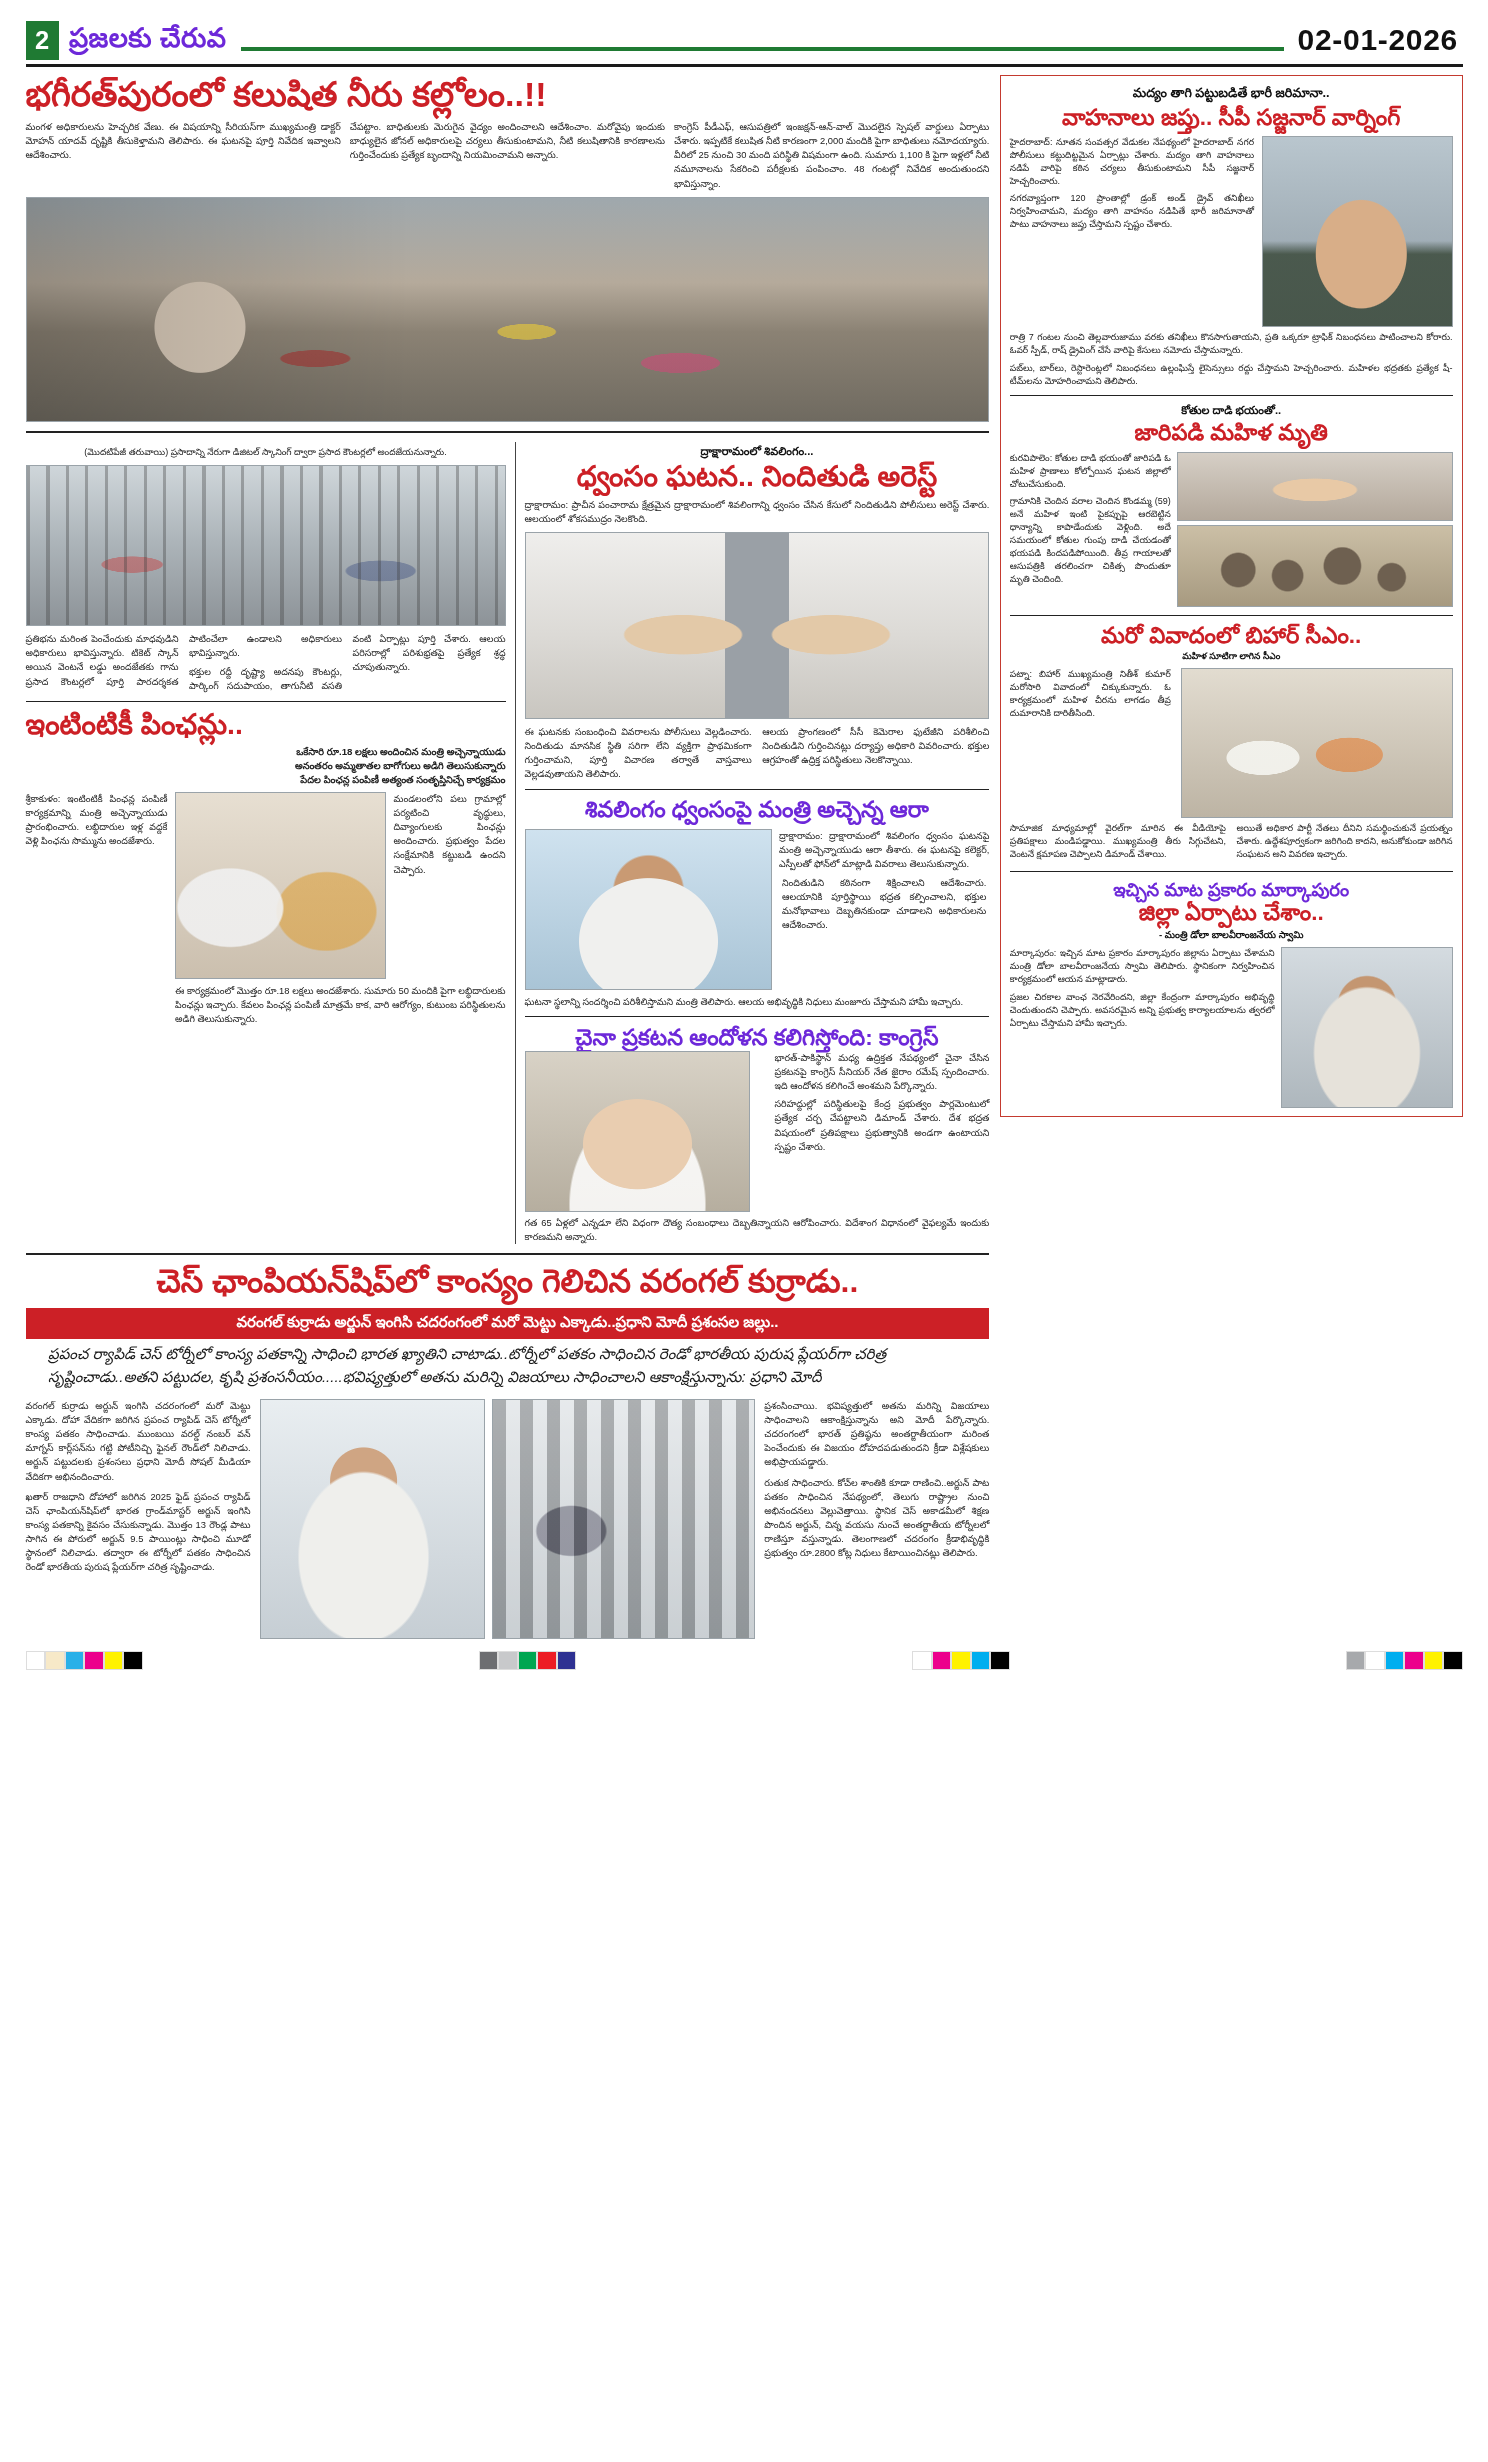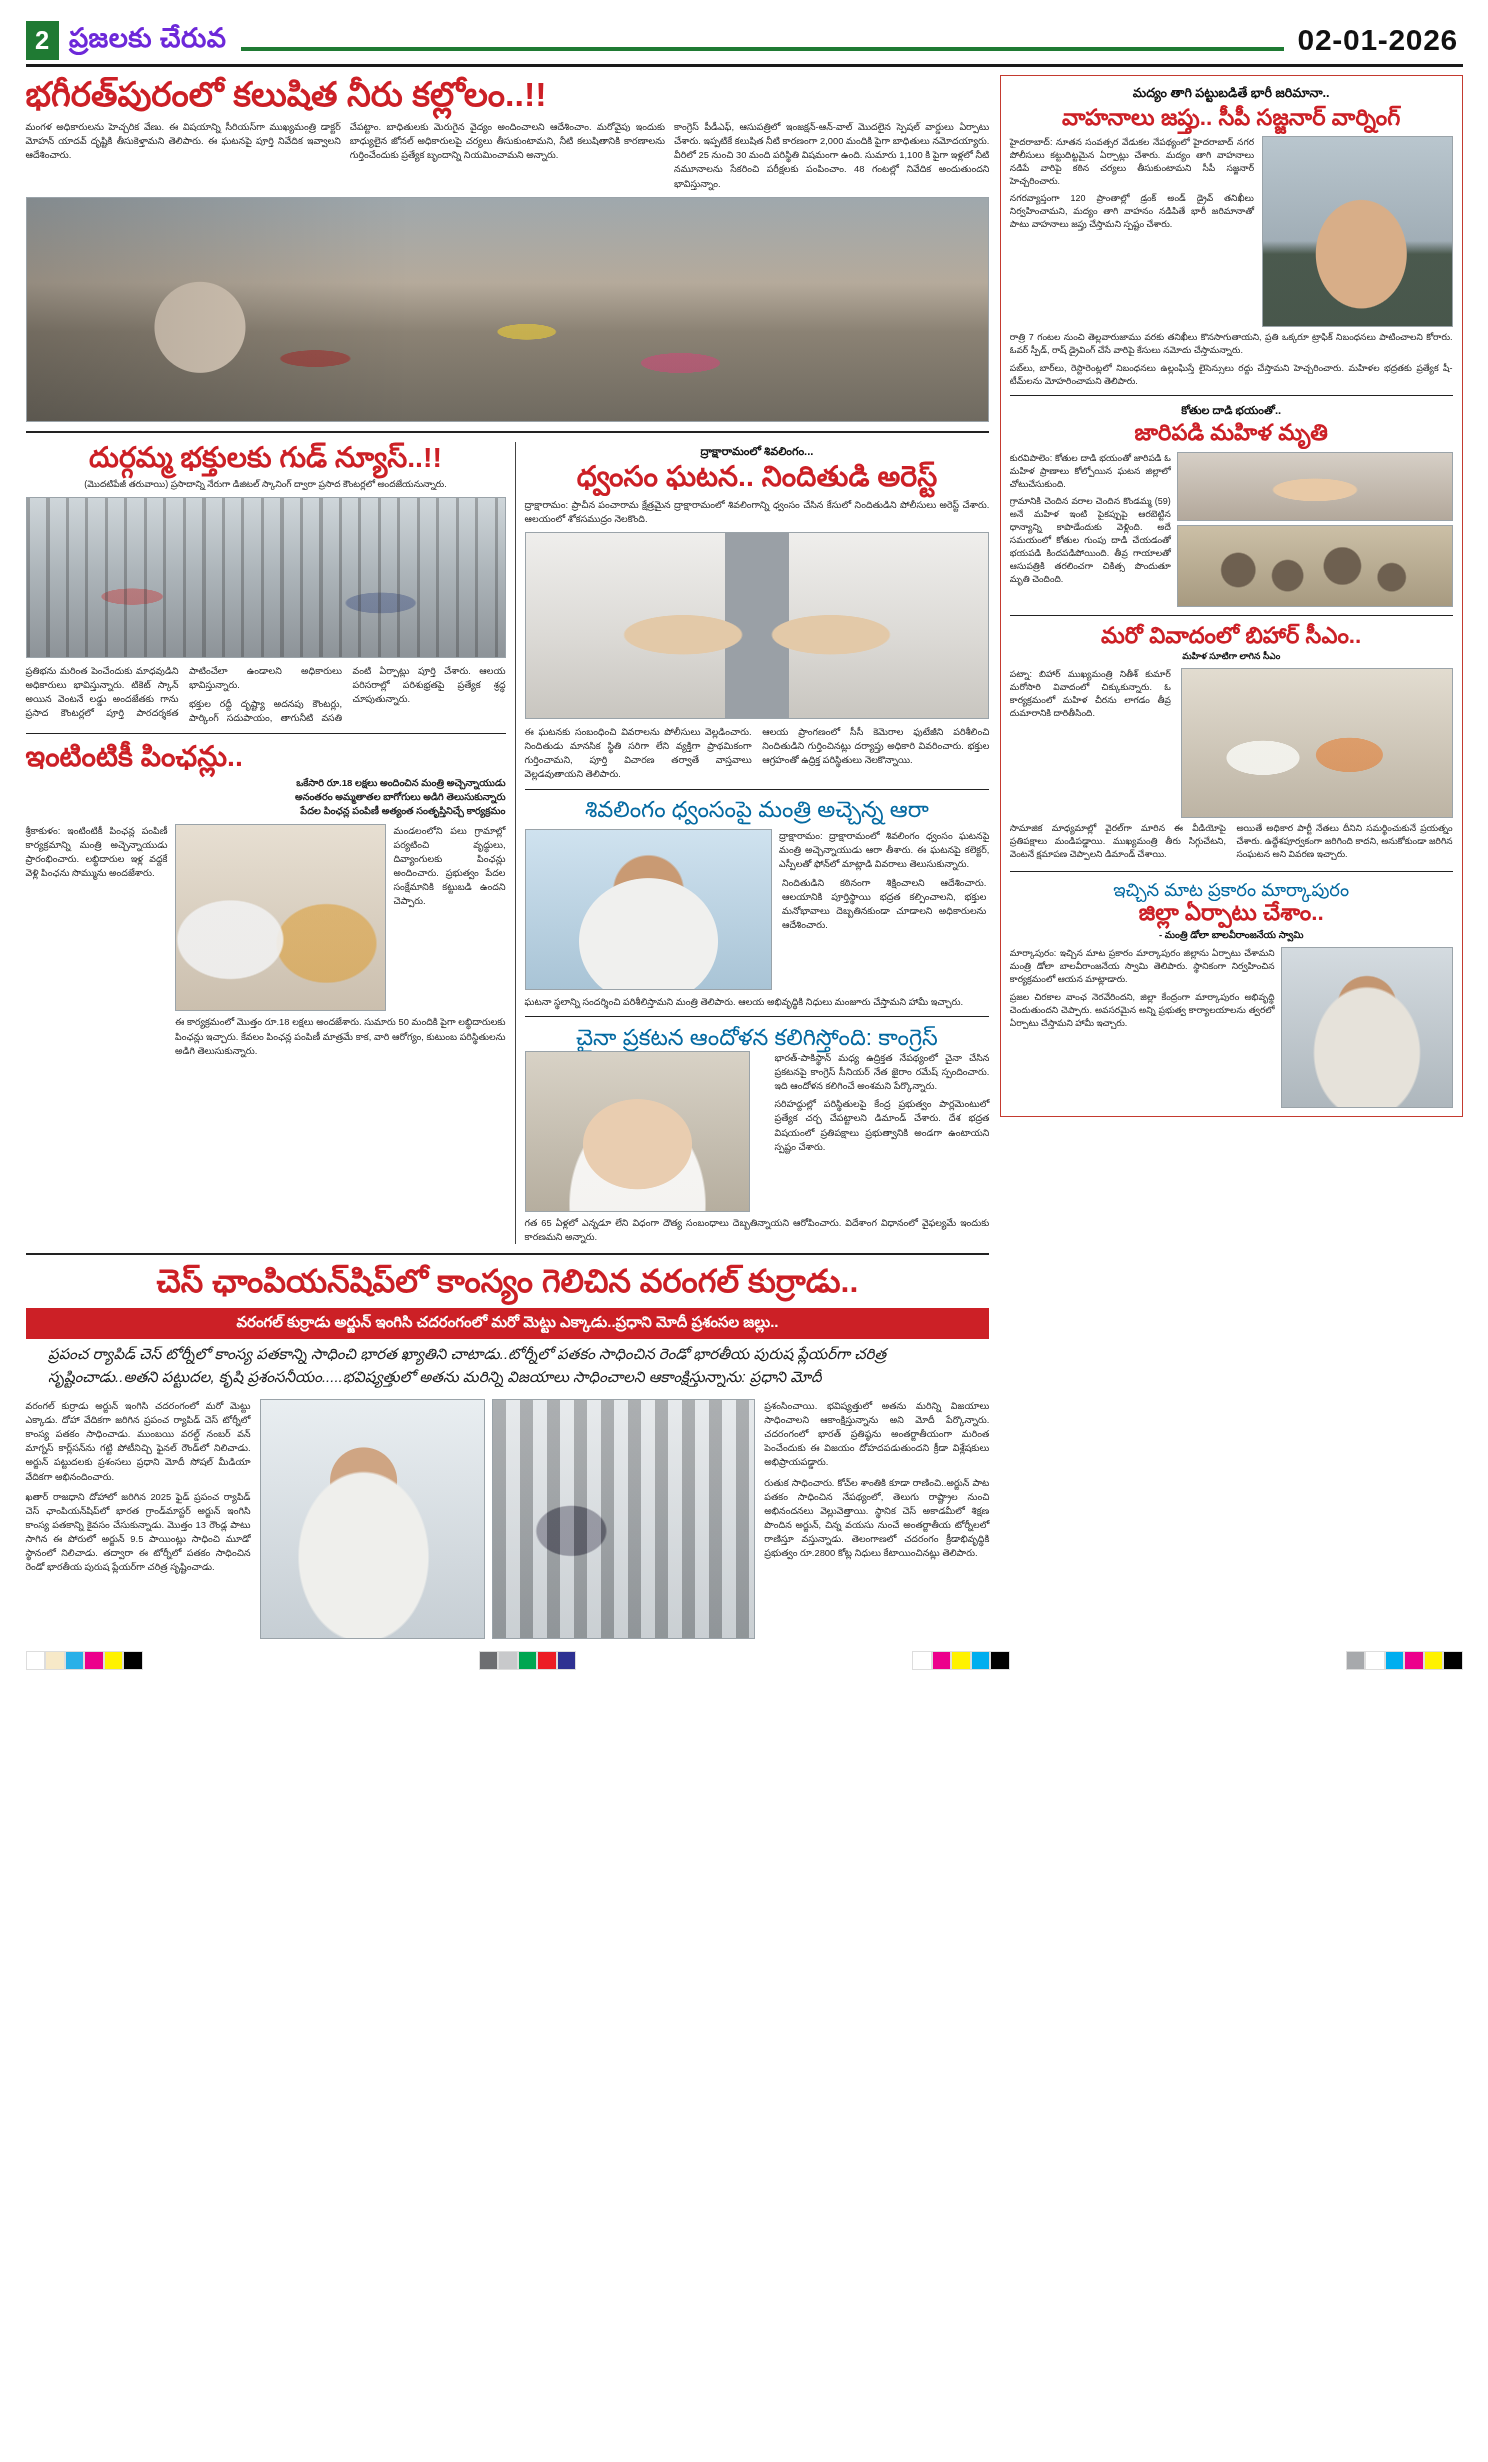--- a/index.html
+++ b/index.html
@@ -69,21 +69,21 @@
   }
 
   .hr-thin { border: 0; border-top: 0.7px solid #222; margin: 7.5px 0; }
   .hr-thick { border: 0; border-top: 2.2px solid #222; margin: 9px 0; }
 
   .headline-red {
     color: #cc2026;
     font-weight: bold;
     line-height: 1.12;
   }
-  .headline-black { color: #0369a1; font-weight: normal; line-height: 1.15; }
+  .headline-black { color: #6d28d9; font-weight: bold; line-height: 1.15; }
 
   .h-xl { font-size: 34px; }
   .h-lg { font-size: 28.5px; }
   .h-md { font-size: 22.5px; }
   .h-sm { font-size: 18px; }
 
   .body-text {
     font-size: 9.4px;
     line-height: 1.5;
     text-align: justify;
@@ -310,21 +310,20 @@
           </div>
         </div>
       </div>
 
       <hr class="hr-thick">
 
       <div class="three-col-grid">
 
         <div style="flex: 0 0 480px;">
           <div>
-            <div class="headline-red h-lg center">దుర్గమ్మ భక్తులకు గుడ్ న్యూస్..!!</div>
             <div class="body-text small mt6" style="text-align:center;">(మొదటిపేజీ తరువాయి) ప్రసాదాన్ని నేరుగా డిజిటల్ స్కానింగ్ ద్వారా ప్రసాద కౌంటర్లలో అందజేయనున్నారు.</div>
             <div class="photo ph-temple" style="height:161px; margin:6px 0;">
               <span class="ph-label">temple-counter-photo</span>
             </div>
             <div class="body-text cols-3">
               <p style="margin:0 0 4.5px;">ప్రతిభను మరింత పెంచేందుకు మాధవుడిని అధికారులు భావిస్తున్నారు. టికెట్ స్కాన్ అయిన వెంటనే లడ్డు అందజేతకు గాను ప్రసాద కౌంటర్లలో పూర్తి పారదర్శకత పాటించేలా ఉండాలని అధికారులు భావిస్తున్నారు.</p>
               <p style="margin:0 0 4.5px;">భక్తుల రద్దీ దృష్ట్యా అదనపు కౌంటర్లు, పార్కింగ్ సదుపాయం, తాగునీటి వసతి వంటి ఏర్పాట్లు పూర్తి చేశారు. ఆలయ పరిసరాల్లో పరిశుభ్రతపై ప్రత్యేక శ్రద్ధ చూపుతున్నారు.</p>
             </div>
           </div>
 

